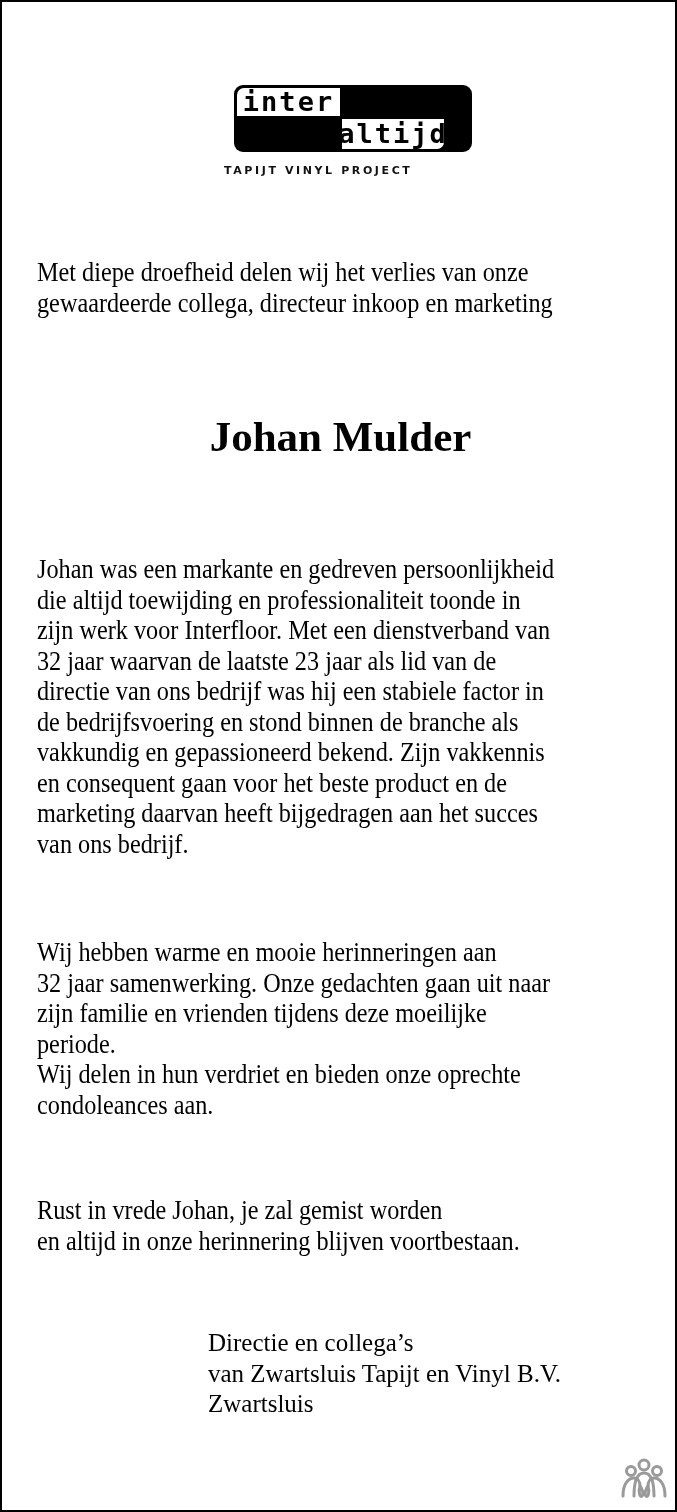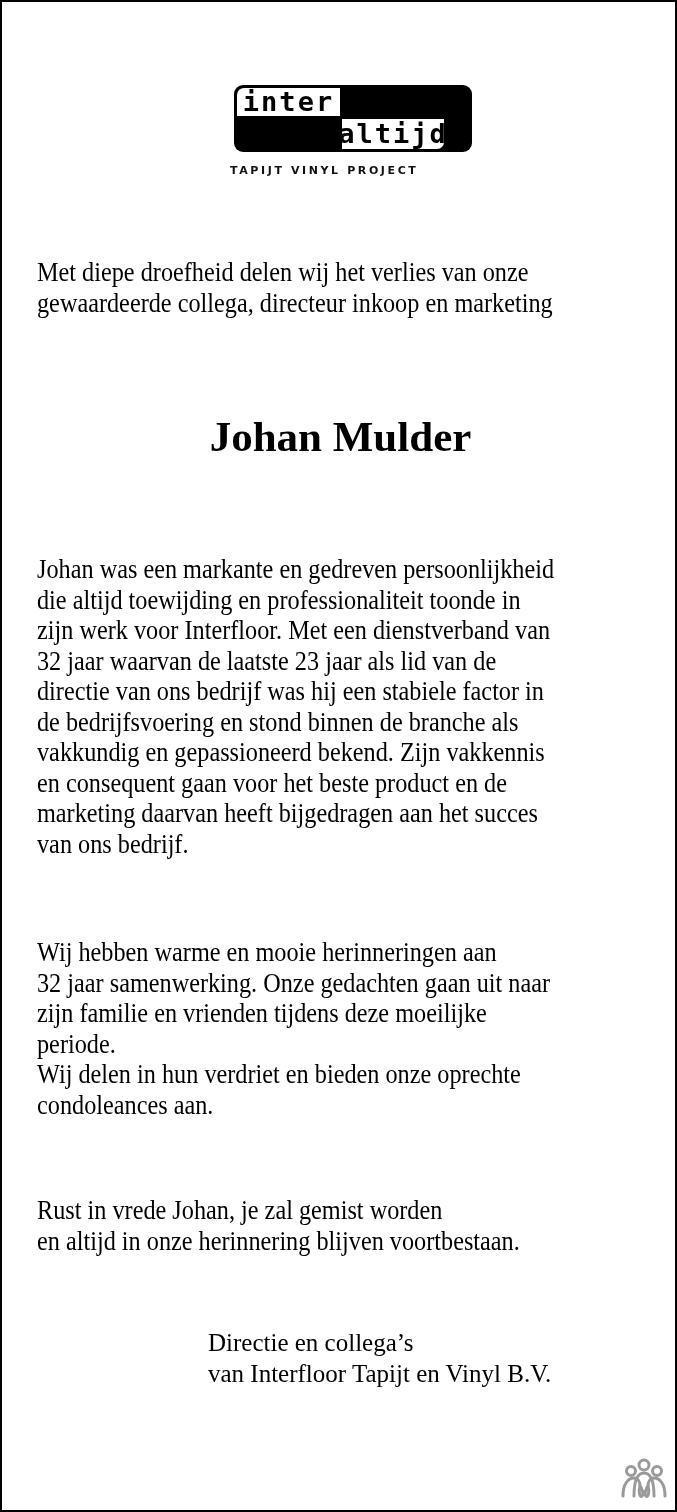--- a/index.html
+++ b/index.html
@@ -24,21 +24,21 @@
     font-family: "DejaVu Sans Mono", "Liberation Mono", monospace;
     font-weight: bold;
     font-size: 27px;
     line-height: 28px;
     display: flex; align-items: center; justify-content: center;
     letter-spacing: 2px;
   }
   .logo-top { left: 3px; top: 3px; width: 103px; height: 28px; border-radius: 7px 0 0 0; }
   .logo-bottom { left: 108px; top: 34px; width: 102px; height: 30px; border-radius: 0 0 7px 0; }
   .logo-sub {
-    position: absolute; left: 228px; top: 162px; width: 216px;
+    position: absolute; left: 222px; top: 162px; width: 216px;
     font-family: "DejaVu Sans", sans-serif; font-weight: bold;
     font-size: 11px; letter-spacing: 2.6px; color: #111111;
     white-space: nowrap; text-align: left;
   }
   
   .txt {
     position: absolute;
     font-family: "Liberation Serif", "DejaVu Serif", serif;
     color: #000000;
     white-space: nowrap;
@@ -107,21 +107,22 @@
     <span class="line">condoleances aan.</span>
   </div>
 
   <div class="txt body-block para3">
     <span class="line">Rust in vrede Johan, je zal gemist worden</span>
     <span class="line">en altijd in onze herinnering blijven voortbestaan.</span>
   </div>
 
   <div class="txt signature">
     <span class="line">Directie en collega’s</span>
-    <span class="line">van Interfloor Tapijt en Vinyl B.V.</span>
+    <span class="line">van Zwartsluis Tapijt en Vinyl B.V.</span>
+    <span class="line">Zwartsluis</span>
   </div>
 
   <svg class="people-icon" viewBox="0 0 48 48" fill="none" stroke="#9a9a9a" stroke-width="3" stroke-linecap="round">
     <circle cx="24" cy="9" r="5"></circle>
     <circle cx="11" cy="15" r="4.5"></circle>
     <circle cx="37" cy="15" r="4.5"></circle>
     <path d="M3 40 C3 28, 8 22, 14 22 C18 22, 20 26, 20 30"></path>
     <path d="M45 40 C45 28, 40 22, 34 22 C30 22, 28 26, 28 30"></path>
     <path d="M14 40 C14 24, 18 17, 24 17 C30 17, 34 24, 34 40"></path>
     <path d="M20 30 C18 36, 20 42, 22 40 C24 38, 22 32, 20 30"></path>

